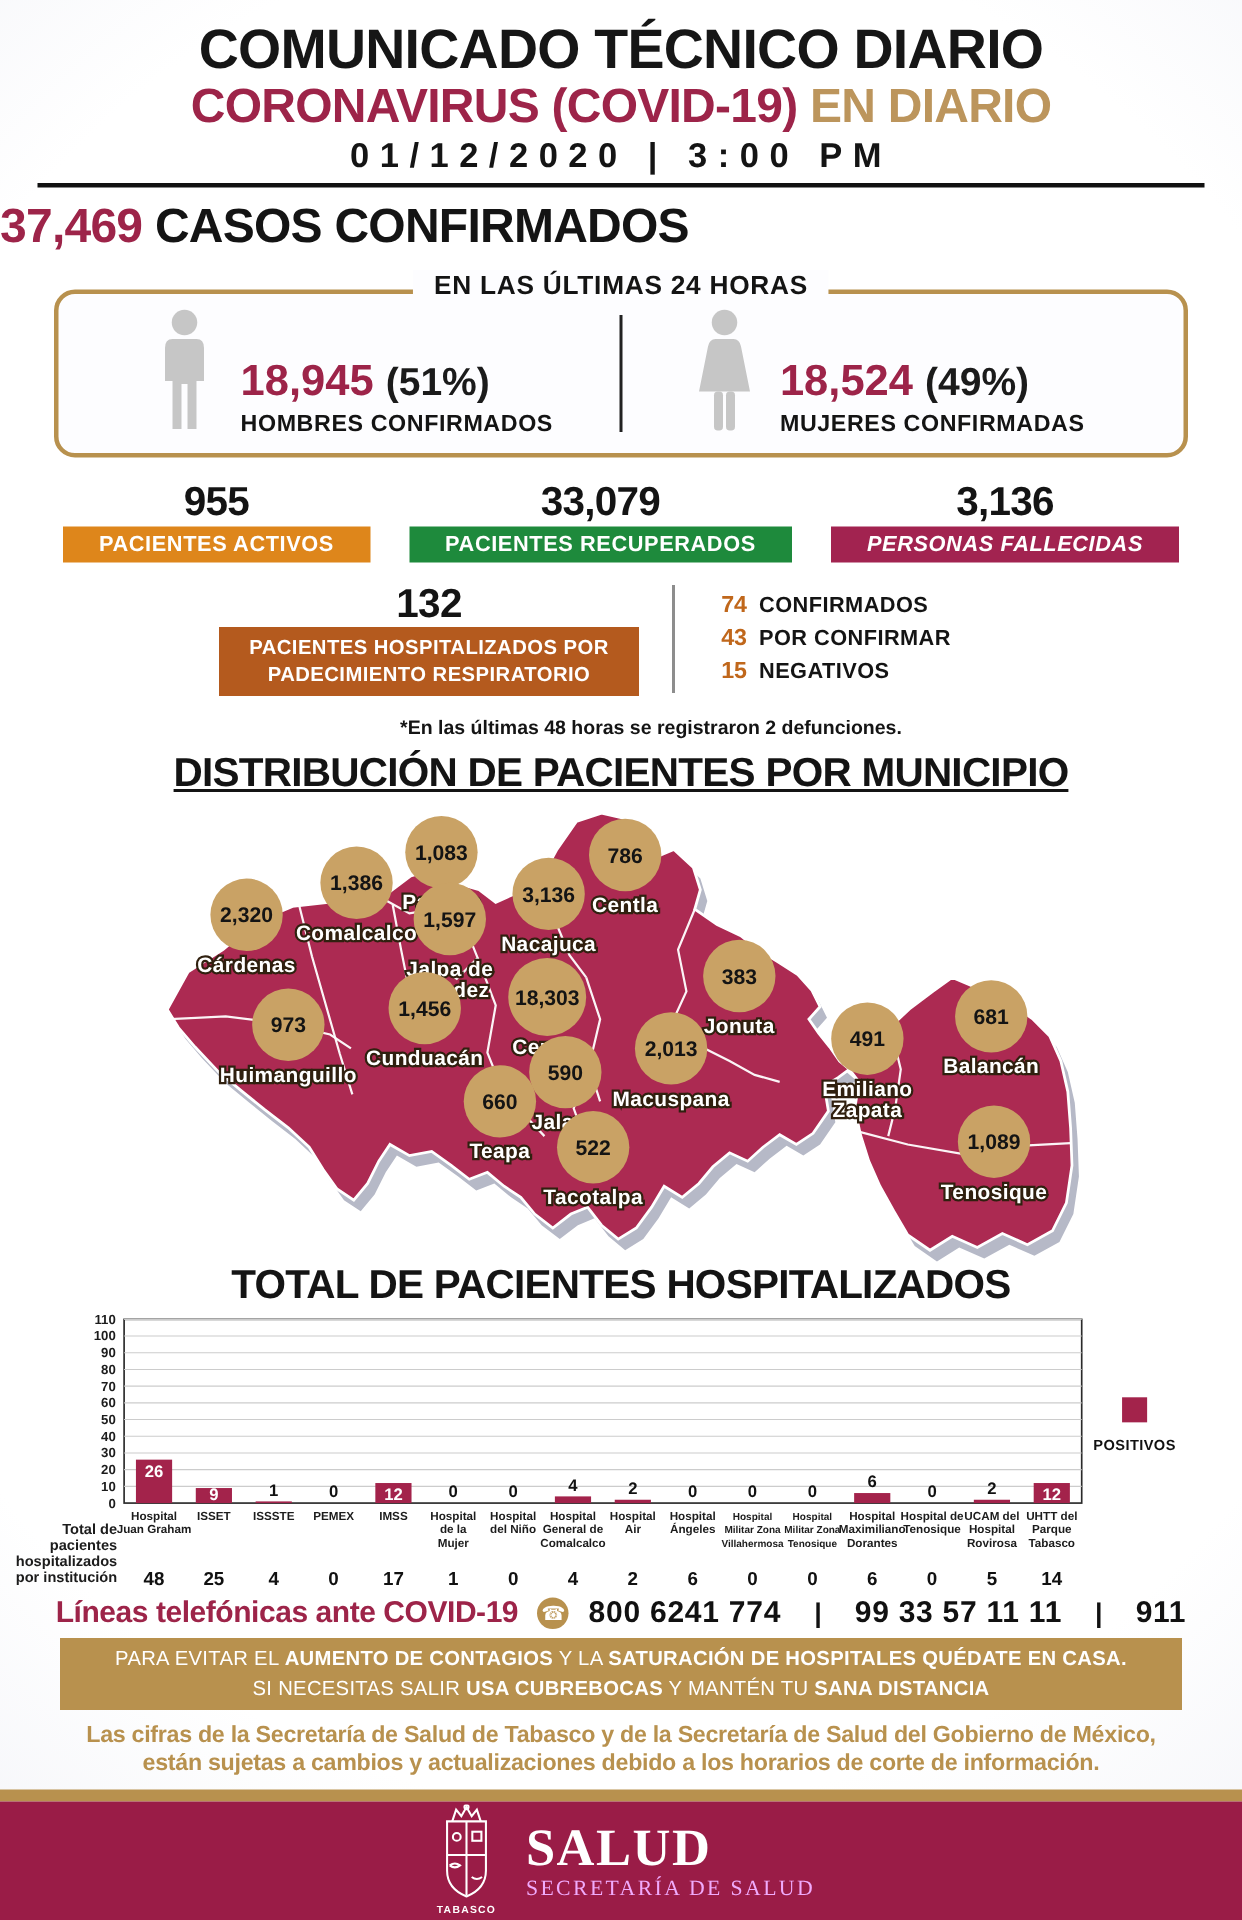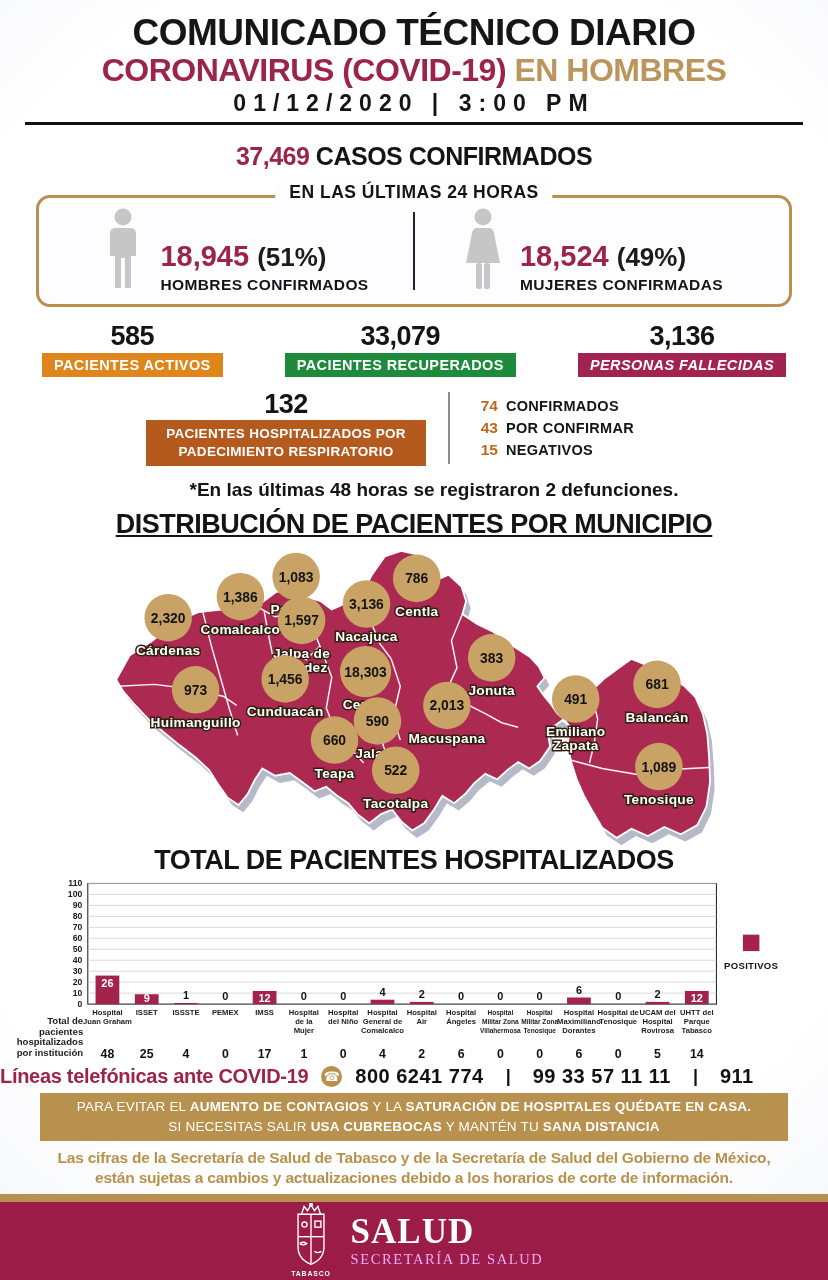--- a/index.html
+++ b/index.html
@@ -14,21 +14,21 @@
     background: radial-gradient(115% 85% at 50% 45%, #ffffff 58%, #e7e9f2 100%);
   }
   
   .hdr { text-align: center; padding-top: 12px; }
   .hdr h1 { font-size: 37px; font-weight: bold; letter-spacing: -0.5px; color: #161616; }
   .hdr h2 { font-size: 32px; font-weight: bold; letter-spacing: -0.5px; margin-top: -2px; }
   .crimson { color: #9D2449; }
   .goldtx  { color: #BC955C; }
   .datetime { font-size: 23px; font-weight: bold; letter-spacing: 7px; margin-top: 1px; }
   .blackline { height: 3px; background: #111; margin: 5px 25px 0 25px; }
-  .confirmed { text-align: center; font-size: 25px; font-weight: bold; margin-top: 17px; letter-spacing: -0.5px; }
+  .confirmed { text-align: left; font-size: 32px; font-weight: bold; margin-top: 7px; letter-spacing: -0.5px; }
   
   .boxwrap { position: relative; margin: 24px 36px 0 36px; }
   .last24 {
     position: absolute; top: -13px; left: 50%; transform: translateX(-50%);
     background: #fdfdff; padding: 0 14px; font-size: 17.5px; font-weight: bold;
     white-space: nowrap; z-index: 2; letter-spacing: 0.5px;
   }
   .statbox { border: 3px solid #B8914E; border-radius: 14px; background: #fdfdff; padding-bottom: 10px; overflow: hidden; }
   .banner {
     margin-top: 9px; background: #9D2449; color: #fff; text-align: center;
@@ -37,31 +37,31 @@
   .genders { display: flex; align-items: center; justify-content: center; margin-top: 10px; }
   .gender { display: flex; align-items: flex-end; gap: 16px; width: 355px; justify-content: center; }
   .gdivider { width: 2px; height: 78px; background: #222; }
   .gnum { font-size: 29px; font-weight: bold; white-space: nowrap; }
   .gpct { color: #1b1b1b; font-size: 26px; }
   .glabel { font-size: 15.5px; font-weight: bold; letter-spacing: 0.4px; margin-top: 3px; }
   
   .statusrow { display: flex; justify-content: space-between; padding: 0 42px; margin-top: 14px; }
   .status { text-align: center; }
   .sval { font-size: 27px; font-weight: bold; letter-spacing: -0.5px; }
-  .schip { display: inline-block; color: #fff; font-size: 14.5px; font-weight: bold; letter-spacing: 0.4px; padding: 4px 12px; margin-top: 1px; }
+  .schip { display: inline-block; color: #fff; font-size: 14.5px; font-weight: bold; letter-spacing: 0.4px; padding: 4px 24px; margin-top: 1px; }
   
   .hosprow { display: flex; justify-content: center; align-items: center; gap: 22px; margin-top: 12px; }
   .hospleft { text-align: center; width: 280px; }
   .hospchip { display: inline-block; color: #fff; font-size: 13.5px; font-weight: bold; letter-spacing: 0.3px; padding: 5px 10px; line-height: 1.35; }
   .vdiv { width: 2px; height: 72px; background: #8d8d8d; }
   .hospright { display: flex; flex-direction: column; gap: 4px; width: 210px; }
   .brow { display: flex; gap: 8px; align-items: baseline; }
   .bnum { font-size: 15.5px; font-weight: bold; color: #C0671B; width: 26px; text-align: right; }
   .blabel { font-size: 14.5px; font-weight: bold; letter-spacing: 0.3px; }
-  .footnote { text-align: center; font-size: 19px; font-weight: bold; margin-top: 13px; padding-left: 40px; }
+  .footnote { text-align: center; font-size: 13px; font-weight: bold; margin-top: 13px; padding-left: 40px; }
   
   .maptitle { text-align: center; font-size: 27px; font-weight: bold; letter-spacing: -0.5px; margin-top: 8px; text-decoration: underline; }
   #map { display: block; }
   .landshadow { fill: #b6b9c7; }
   .land { fill: #AC2A52; stroke: #fff; stroke-width: 2; }
   .mb { fill: none; stroke: #fff; stroke-width: 1.6; opacity: 0.95; }
   .mval { font-size: 15.2px; font-weight: bold; fill: #141414; }
   .mname { font-size: 15px; font-weight: bold; fill: #fff; stroke: #30200f; stroke-width: 3.2px; paint-order: stroke; letter-spacing: 0.3px; }
   
   .charttitle { text-align: center; font-size: 27px; font-weight: bold; letter-spacing: -0.5px; margin-top: -4px; }
@@ -69,21 +69,21 @@
   #chart .tick { font-size: 9.5px; font-weight: bold; fill: #1c1c1c; }
   #chart .bval { font-size: 12px; font-weight: bold; }
   #chart .bval.in  { fill: #fff; }
   #chart .bval.out { fill: #111; }
   #chart .cat { font-size: 8.4px; font-weight: bold; fill: #1c1c1c; }
   #chart .cat.small { font-size: 7.2px; }
   #chart .total { font-size: 13.5px; font-weight: bold; fill: #111; }
   #chart .rowlabel { font-size: 10.5px; font-weight: bold; fill: #1c1c1c; }
   #chart .legend { font-size: 10.5px; font-weight: bold; fill: #111; letter-spacing: 0.3px; }
   
-  .phones { display: flex; justify-content: flex-start; align-items: center; gap: 13px; margin-top: 2px; }
+  .phones { display: flex; justify-content: center; align-items: center; gap: 13px; margin-top: 2px; }
   .phlabel { color: #9D2449; font-size: 20px; font-weight: bold; letter-spacing: -0.3px; }
   .phnum { font-size: 20px; font-weight: bold; color: #111; letter-spacing: 0.5px; }
   .phsep { font-size: 18px; font-weight: bold; color: #111; margin: 0 9px; }
   .phone-circle {
     width: 21px; height: 21px; border-radius: 50%; background: #B8914E; color: #fff;
     display: inline-flex; align-items: center; justify-content: center; font-size: 13px;
   }
   .goldbanner {
     margin: 5px 40px 0 40px; background: #B8914E; color: #fff; text-align: center;
     font-size: 13.5px; line-height: 1.5; padding: 4px 6px; letter-spacing: 0.2px;
@@ -101,21 +101,21 @@
   .brand { font-family: "Liberation Serif", serif; font-weight: bold; font-size: 35px; color: #fff; letter-spacing: 1px; line-height: 1; }
   .subbrand { font-family: "Liberation Serif", serif; font-size: 14.5px; color: #f0abfc; letter-spacing: 1.6px; margin-top: 2px; }
 </style>
 </head>
 <body>
 
 <div class="page">
 
   <div class="hdr">
     <h1>COMUNICADO TÉCNICO DIARIO</h1>
-    <h2><span class="crimson">CORONAVIRUS (COVID-19)</span> <span class="goldtx">EN HOMBRES</span></h2>
+    <h2><span class="crimson">CORONAVIRUS (COVID-19)</span> <span class="goldtx">EN DIARIO</span></h2>
     <div class="datetime">01/12/2020 | 3:00 PM</div>
     <div class="blackline"></div>
     <div class="confirmed"><span class="crimson">37,469</span> <span>CASOS CONFIRMADOS</span></div>
   </div>
 
   <div class="boxwrap">
     <div class="last24">EN LAS ÚLTIMAS 24 HORAS</div>
     <div class="statbox">
       <div class="genders">
         <div class="gender">
@@ -140,21 +140,21 @@
             <div class="gnum"><span class="crimson">18,524</span> <span class="gpct">(49%)</span></div>
             <div class="glabel">MUJERES CONFIRMADAS</div>
           </div>
         </div>
       </div>
     </div>
   </div>
 
   <div class="statusrow">
     <div class="status">
-      <div class="sval">585</div>
+      <div class="sval">955</div>
       <div class="schip" style="background: rgb(222, 134, 27);">PACIENTES ACTIVOS</div>
     </div>
     <div class="status">
       <div class="sval">33,079</div>
       <div class="schip" style="background: rgb(30, 138, 60);">PACIENTES RECUPERADOS</div>
     </div>
     <div class="status">
       <div class="sval">3,136</div>
       <div class="schip" style="background: rgb(162, 35, 80); font-style: italic;">PERSONAS FALLECIDAS</div>
     </div>

